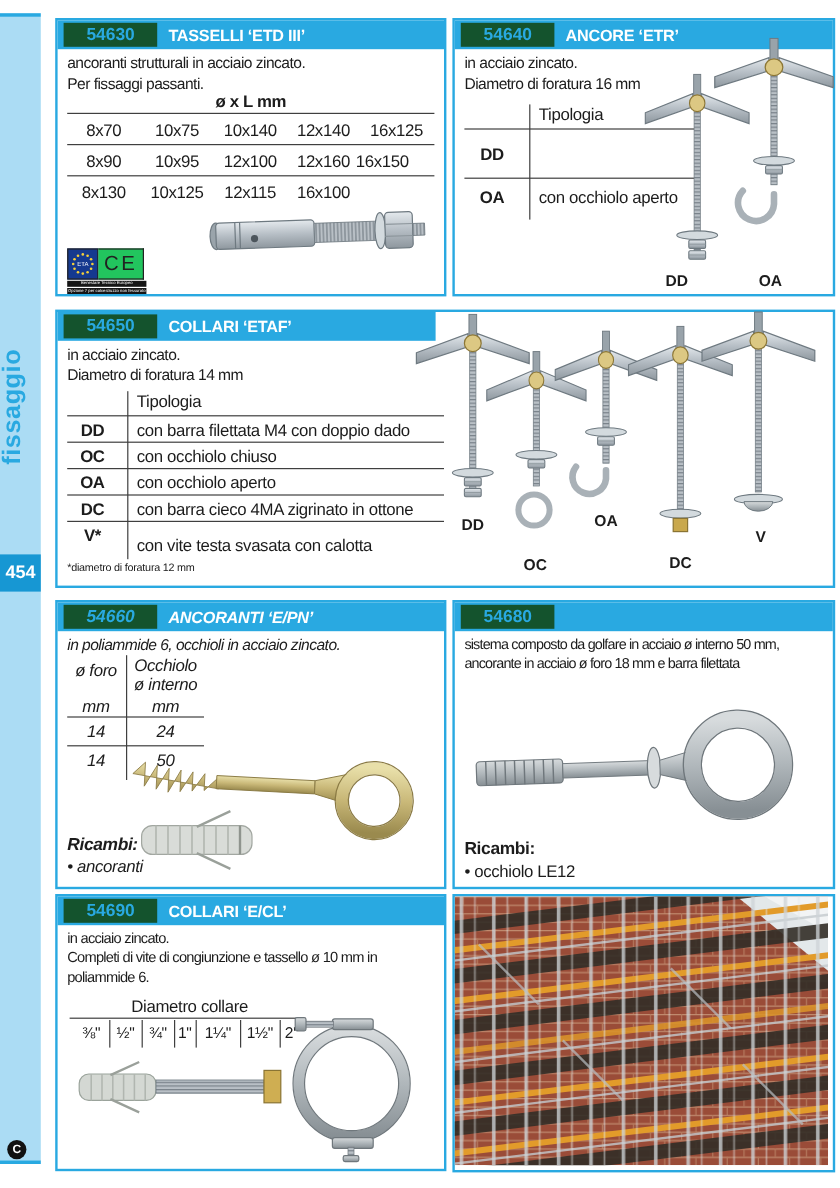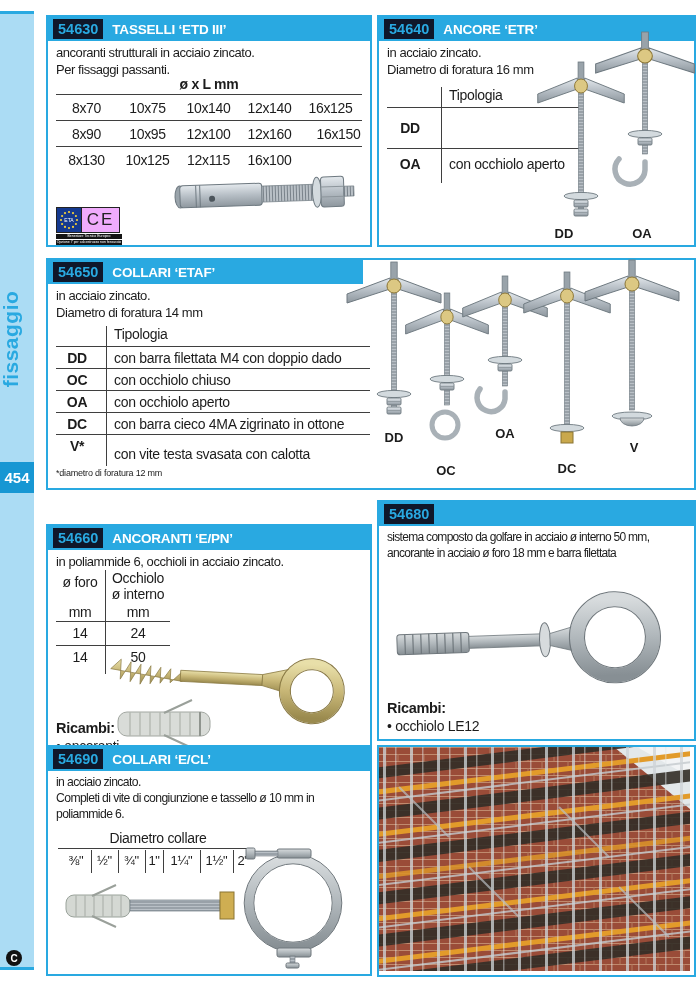--- a/index.html
+++ b/index.html
@@ -14,46 +14,46 @@
              text-align:center;letter-spacing:.5px;}
   .page-tab{position:absolute;left:0;top:462px;width:34px;height:31px;background:#1797d3;
             color:#fff;font-weight:bold;font-size:15px;display:flex;align-items:center;justify-content:center;}
   .pub-logo{position:absolute;left:6px;top:950px;width:16px;height:16px;border-radius:50%;
             background:#111;color:#fff;font-size:10px;font-weight:bold;display:flex;
             align-items:center;justify-content:center;}
   
   .box{position:absolute;background:#fff;border:2px solid #29a9e1;}
   .hdr{position:absolute;left:0;top:0;height:24px;background:#29a9e1;display:flex;align-items:center;}
   .hdr.full{right:0;}
-  .chip{background:#0f172a;color:#29a9e1;font-weight:bold;font-size:14.5px;line-height:20px;
-        margin-left:5px;padding:0 5px;}
+  .chip{background:#14532d;color:#29a9e1;font-weight:bold;font-size:14.5px;line-height:20px;
+        margin-left:5px;padding:0 19px;}
   .hdr-title{color:#fff;font-weight:bold;font-size:13.5px;letter-spacing:-.2px;margin-left:9px;white-space:nowrap;}
   .desc{position:absolute;left:8px;top:27px;margin:0;font-size:13px;line-height:17px;
         letter-spacing:-.45px;white-space:pre-line;}
   .tc{position:absolute;font-size:14px;text-align:center;letter-spacing:-.3px;}
   .tl{position:absolute;font-size:14px;text-align:left;letter-spacing:-.3px;}
   .bold{font-weight:bold;}
   .hline{position:absolute;height:1px;background:#3f3f3f;}
   .vline{position:absolute;width:1px;background:#3f3f3f;}
   .img-label{position:absolute;font-weight:bold;font-size:13px;text-align:center;width:40px;}
   .ric-title{position:absolute;left:8px;font-weight:bold;font-size:14.5px;letter-spacing:-.3px;}
   .ric-item{position:absolute;left:8px;font-size:14px;letter-spacing:-.3px;}
   .footnote{position:absolute;left:8px;font-size:9px;letter-spacing:-.2px;}
   
   .certs{position:absolute;left:8px;top:190px;width:70px;}
   .cert-row{display:flex;}
   .eta-flag{width:26px;height:26px;background:#15398f;border:1px solid #222;box-sizing:border-box;}
-  .ce-box{width:38px;height:26px;background:#f0abfc;border:1px solid #222;border-left:none;box-sizing:border-box;
+  .ce-box{width:38px;height:26px;background:#22c55e;border:1px solid #222;border-left:none;box-sizing:border-box;
           display:flex;align-items:center;justify-content:center;font-size:17px;letter-spacing:2px;color:#222;}
   .cert-bar{width:66px;height:5px;background:#151515;color:#fff;font-size:3.5px;line-height:5px;
             text-align:center;white-space:nowrap;overflow:hidden;margin-top:1px;}
   .b54630{left:46px;top:15px;width:322px;height:228px;}
   .b54640{left:377px;top:15px;width:315px;height:228px;}
   .b54650{left:46px;top:258px;width:646px;height:228px;}
-  .b54660{left:46px;top:524px;width:322px;height:237px;}
+  .b54660{left:46px;top:500px;width:322px;height:237px;font-style:italic;}
   .b54680{left:377px;top:500px;width:315px;height:237px;}
   .b54690{left:46px;top:745px;width:322px;height:227px;}
   .photo-box{left:377px;top:745px;width:315px;height:228px;}
 </style>
 </head>
 <body>
 
 <div class="page">
 
   <svg width="0" height="0" style="position:absolute">
@@ -125,21 +125,21 @@
     <span class="tc" style="left:8px;top:83px;width:61px">8x70</span>
     <span class="tc" style="left:69px;top:83px;width:61px">10x75</span>
     <span class="tc" style="left:130px;top:83px;width:61px">10x140</span>
     <span class="tc" style="left:191px;top:83px;width:61px">12x140</span>
     <span class="tc" style="left:252px;top:83px;width:61px">16x125</span>
     <span class="hline" style="left:8px;top:103px;width:306px"></span>
     <span class="tc" style="left:8px;top:109px;width:61px">8x90</span>
     <span class="tc" style="left:69px;top:109px;width:61px">10x95</span>
     <span class="tc" style="left:130px;top:109px;width:61px">12x100</span>
     <span class="tc" style="left:191px;top:109px;width:61px">12x160</span>
-    <span class="tc" style="left:260px;top:109px;width:61px">16x150</span>
+    <span class="tc" style="left:240px;top:109px;width:61px">16x150</span>
     <span class="hline" style="left:8px;top:129px;width:306px"></span>
     <span class="tc" style="left:8px;top:135px;width:61px">8x130</span>
     <span class="tc" style="left:69px;top:135px;width:61px">10x125</span>
     <span class="tc" style="left:130px;top:135px;width:61px">12x115</span>
     <span class="tc" style="left:191px;top:135px;width:61px">16x100</span>
     <span class="tc" style="left:252px;top:135px;width:61px"></span>
     <svg style="position:absolute;left:118px;top:150px" width="198" height="56" viewBox="0 0 198 56">
       <g transform="rotate(-2 99 28)">
         <ellipse cx="14" cy="27" rx="5" ry="11" fill="#9aa4ab" stroke="#6e7980"></ellipse>
         <rect x="14" y="16" width="82" height="22" rx="3" fill="url(#steel)" stroke="#6e7980"></rect>

